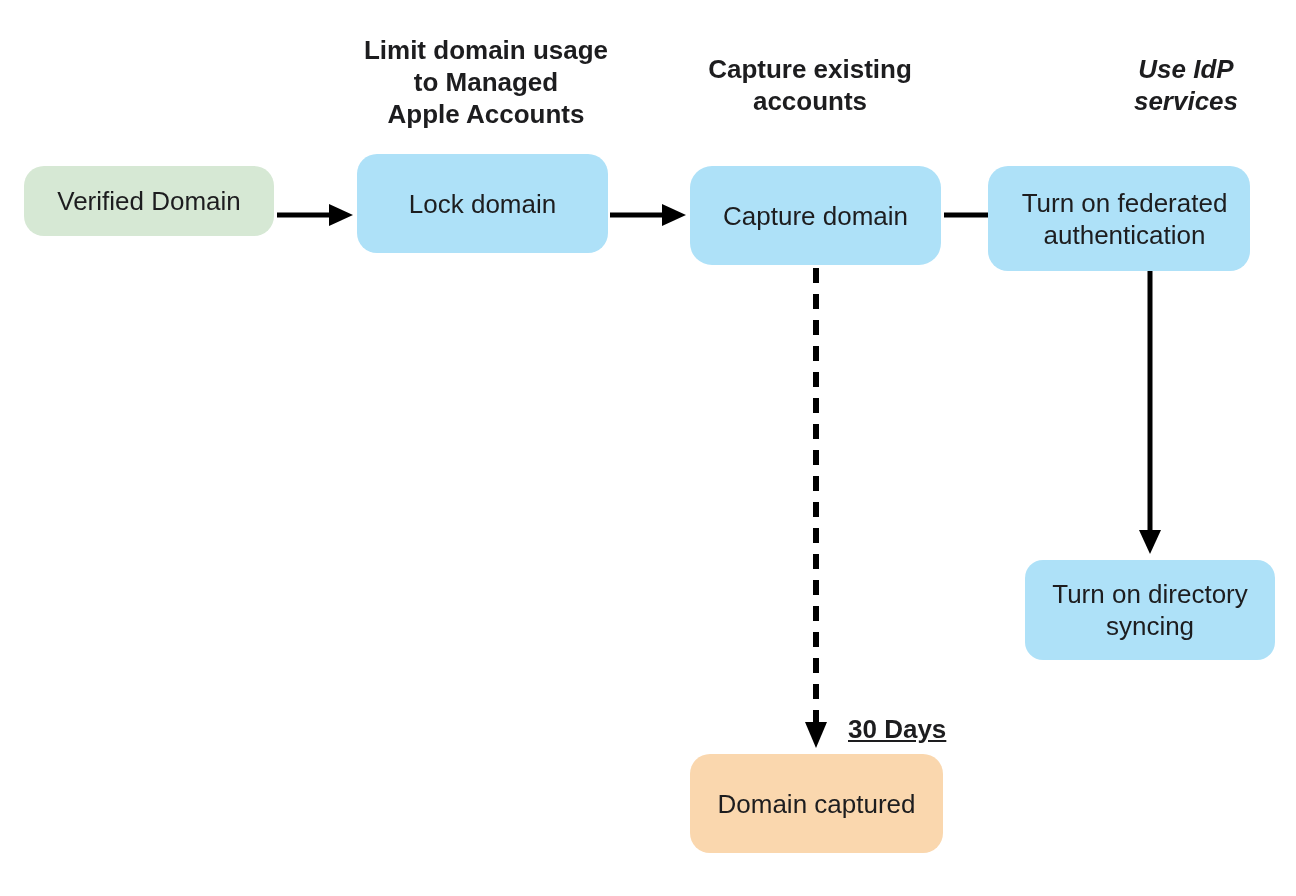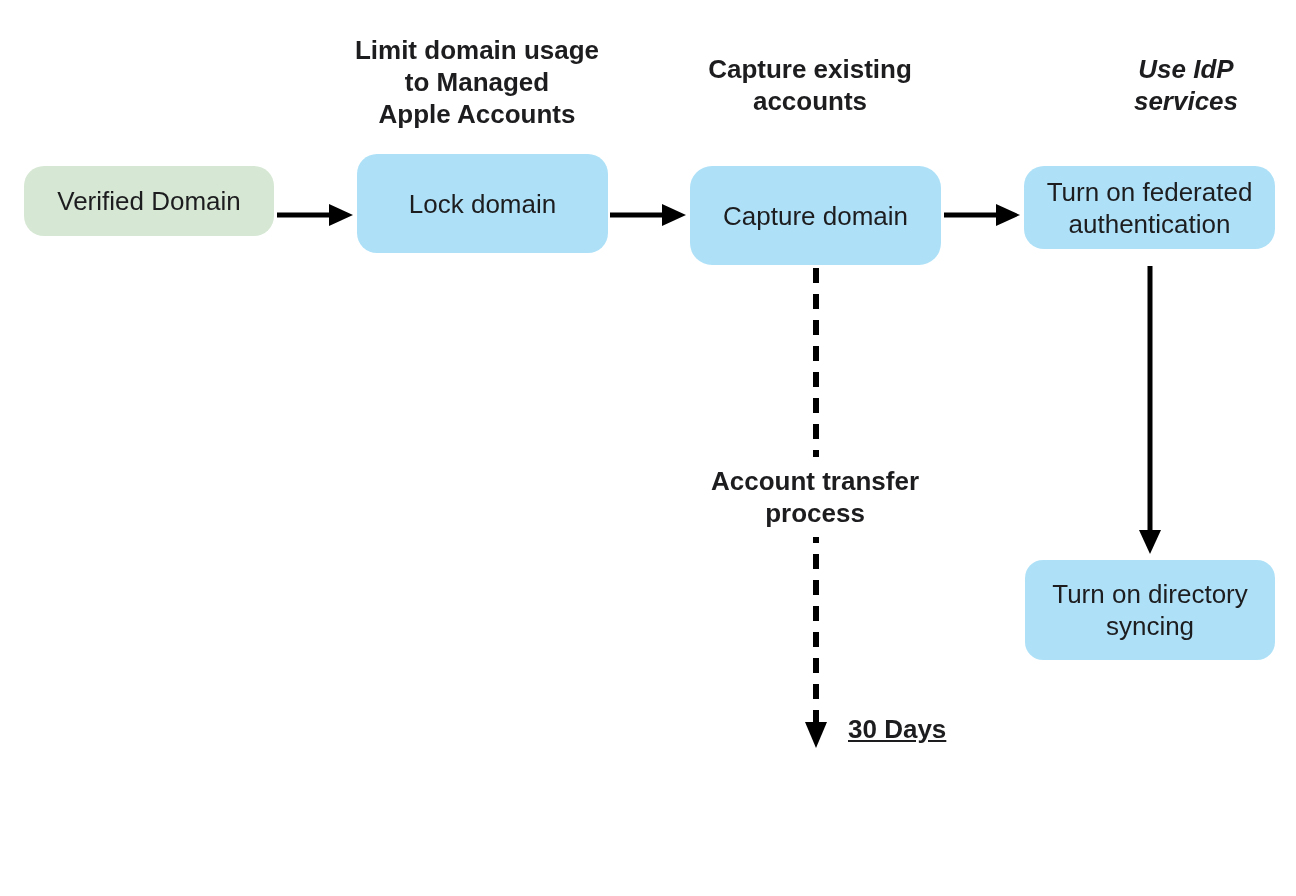--- a/index.html
+++ b/index.html
@@ -100,39 +100,40 @@
   </div>
 
   <div class="node" style="left: 357px; top: 154px; width: 251px; height: 99px; background: rgb(174, 225, 248);">
     <span>Lock domain</span>
   </div>
 
   <div class="node" style="left: 690px; top: 166px; width: 251px; height: 99px; background: rgb(174, 225, 248); border-radius: 22px;">
     <span>Capture domain</span>
   </div>
 
-  <div class="node" style="left: 1024px; top: 166px; width: 251px; height: 83px; background: rgb(174, 225, 248);">
+  <div class="node" style="left: 988px; top: 166px; width: 251px; height: 105px; background: rgb(174, 225, 248); padding-left: 11px;">
     <span>Turn on federated
 authentication</span>
   </div>
 
   <div class="node" style="left: 1025px; top: 560px; width: 250px; height: 100px; background: rgb(174, 225, 248); border-radius: 18px;">
     <span>Turn on directory
 syncing</span>
   </div>
 
+  <div class="node" style="left: 690px; top: 754px; width: 253px; height: 99px; background: rgb(250, 215, 174);">
+    <span>Domain captured</span>
+  </div>
 
-  <div class="note" style="left:347px; top:34px; width:260px;">Limit domain usage
+  <div class="note" style="left:356px; top:34px; width:260px;">Limit domain usage
 to Managed
 Apple Accounts</div>
 
   <div class="note" style="left:680px; top:53px; width:260px;">Capture existing
 accounts</div>
 
   <div class="note" style="left:1056px; top:53px; width:260px;font-style:italic;">Use IdP
 services</div>
 
-  <div class="note on-line" style="left:695px; top:457px; width:240px; padding:8px 0;">Account transfer
-process</div>
 
   <div class="note left-align" style="left:848px; top:713px; width:120px;">30 Days</div>
 
 </div>
 
 </body></html>

